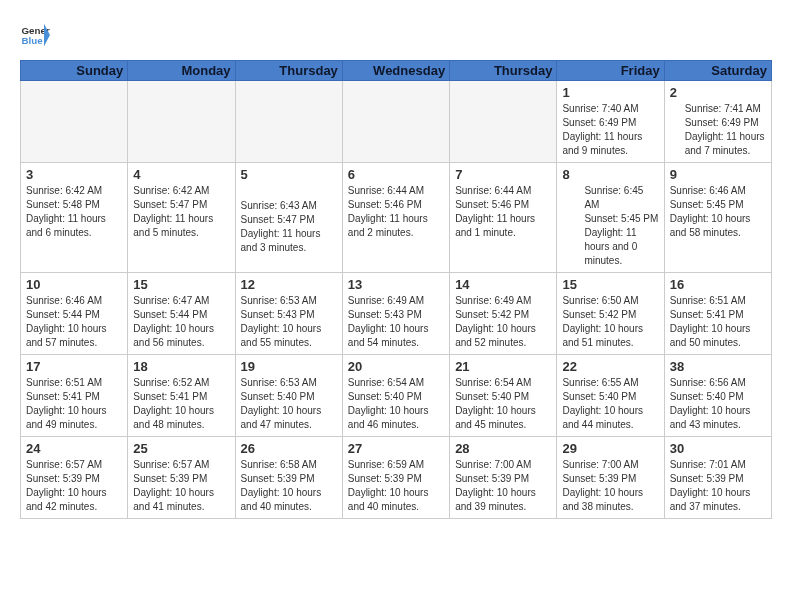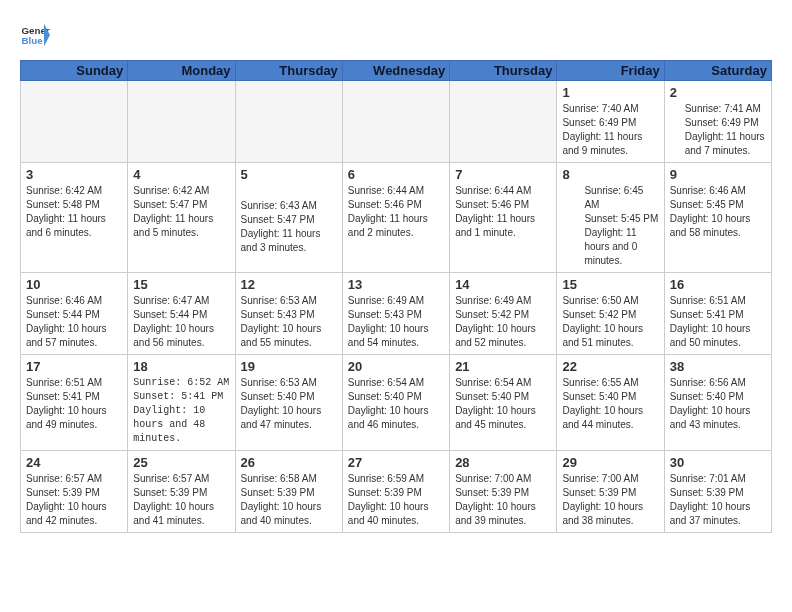--- a/index.html
+++ b/index.html
@@ -220,21 +220,21 @@
       </tr>
       <tr>
         <td class="has-data">
           <div class="day-num">17</div>
           <div class="day-info" style="white-space: pre-line;">Sunrise: 6:51 AM
 Sunset: 5:41 PM
 Daylight: 10 hours and 49 minutes.</div>
         </td>
         <td class="has-data">
           <div class="day-num">18</div>
-          <div class="day-info" style="white-space: pre-line; font-family: Liberation Mono, monospace;">Sunrise: 6:52 AM
+          <div class="day-info" style="white-space: pre-line;">Sunrise: 6:52 AM
 Sunset: 5:41 PM
 Daylight: 10 hours and 48 minutes.</div>
         </td>
         <td class="has-data">
           <div class="day-num">19</div>
           <div class="day-info" style="white-space: pre-line;">Sunrise: 6:53 AM
 Sunset: 5:40 PM
 Daylight: 10 hours and 47 minutes.</div>
         </td>
         <td class="has-data">

